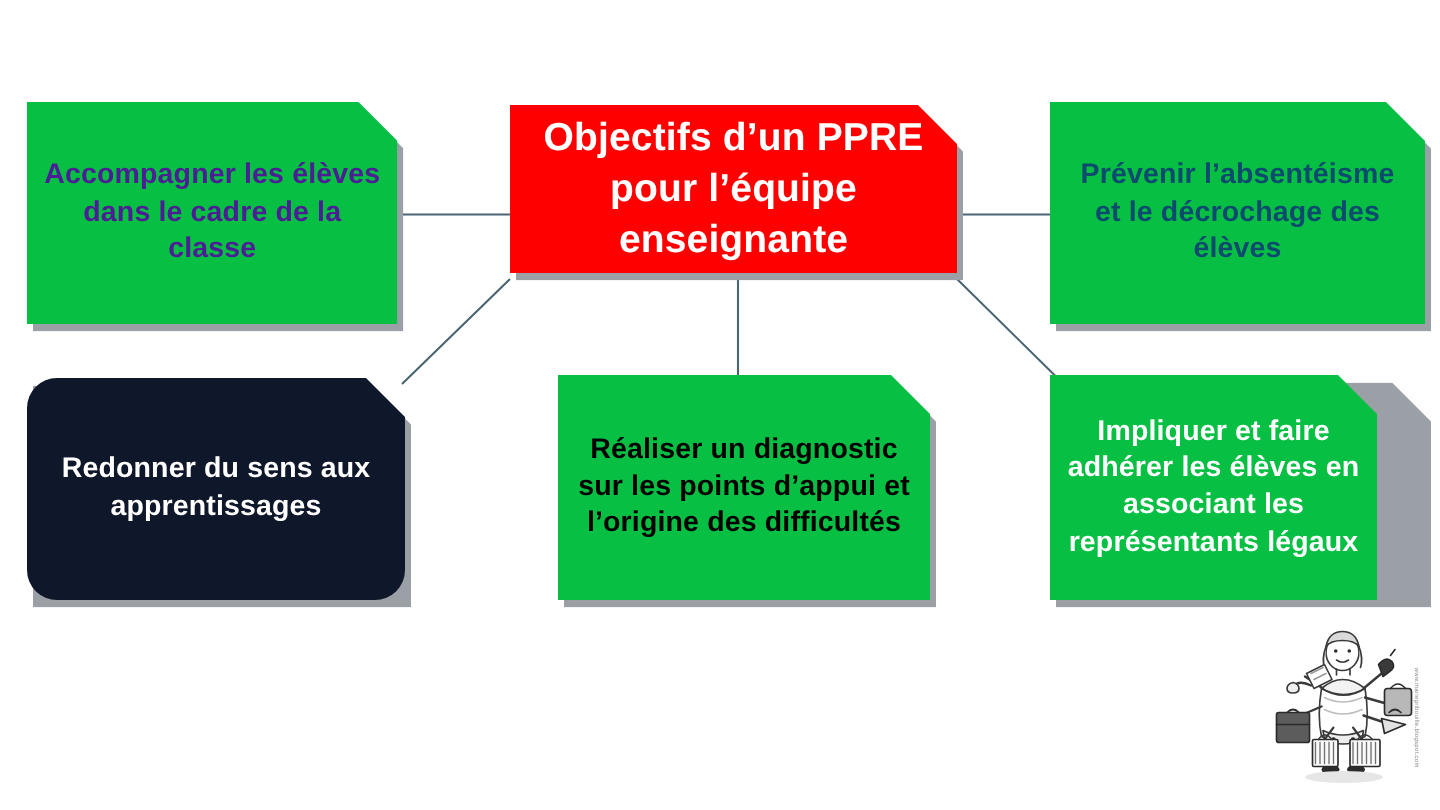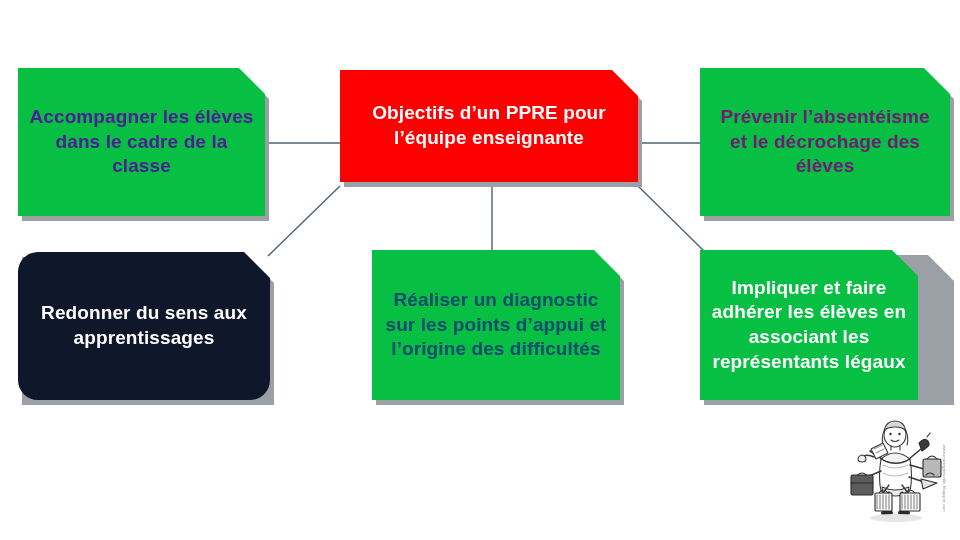--- a/index.html
+++ b/index.html
@@ -93,34 +93,34 @@
       <line x1="638" y1="186" x2="706" y2="253" stroke="#4a6572" stroke-width="1.4"></line>
     </svg>
 
   <div class="shadow" style="left: 344px; top: 75px; width: 298px; height: 112px; background: rgb(154, 160, 166);"></div>
   <div class="shadow" style="left: 22px; top: 73px; width: 247px; height: 148px; background: rgb(154, 160, 166);"></div>
   <div class="shadow" style="left: 704px; top: 73px; width: 250px; height: 148px; background: rgb(154, 160, 166);"></div>
   <div class="shadow" style="left: 22px; top: 257px; width: 252px; height: 148px; background: rgb(154, 160, 166);"></div>
   <div class="shadow" style="left: 376px; top: 255px; width: 248px; height: 150px; background: rgb(154, 160, 166);"></div>
   <div class="shadow" style="left: 704px; top: 255px; width: 250px; height: 150px; background: rgb(154, 160, 166);"></div>
 
-  <div class="node node-red" id="center-node" style="left: 340px; top: 70px; width: 298px; height: 112px; background: rgb(255, 0, 0); color: rgb(255, 255, 255); font-size: 19px;">
+  <div class="node node-red" id="center-node" style="left: 340px; top: 70px; width: 298px; height: 112px; background: rgb(255, 0, 0); color: rgb(255, 255, 255); font-size: 26px;">
     <span class="label">Objectifs d’un PPRE pour l’équipe enseignante</span>
   </div>
 
   <div class="node node-green" style="left: 18px; top: 68px; width: 247px; height: 148px; background: rgb(6, 191, 67); color: #4c1d95; font-size: 19px;">
     <span class="label">Accompagner les élèves dans le cadre de la classe</span>
   </div>
-  <div class="node node-green" style="left: 700px; top: 68px; width: 250px; height: 148px; background: rgb(6, 191, 67); color: #701a75; font-size: 19px;">
+  <div class="node node-green" style="left: 700px; top: 68px; width: 250px; height: 148px; background: rgb(6, 191, 67); color: #0c4a6e; font-size: 19px;">
     <span class="label">Prévenir l’absentéisme et le décrochage des élèves</span>
   </div>
   <div class="node node-green" style="left: 18px; top: 252px; width: 252px; height: 148px; background: #0f172a; color: rgb(255, 255, 255); font-size: 19px; border-radius: 20px;">
     <span class="label">Redonner du sens aux apprentissages</span>
   </div>
-  <div class="node node-green" style="left: 372px; top: 250px; width: 248px; height: 150px; background: rgb(6, 191, 67); color: #0c4a6e; font-size: 19px;">
+  <div class="node node-green" style="left: 372px; top: 250px; width: 248px; height: 150px; background: rgb(6, 191, 67); color: #000000; font-size: 19px;">
     <span class="label">Réaliser un diagnostic sur les points d’appui et l’origine des difficultés</span>
   </div>
   <div class="node node-green" style="left: 700px; top: 250px; width: 218px; height: 150px; background: rgb(6, 191, 67); color: rgb(255, 255, 255); font-size: 19px;">
     <span class="label">Impliquer et faire adhérer les élèves en associant les représentants légaux</span>
   </div>
 
   <svg id="cartoon" viewBox="0 0 105 112" width="105" height="112" style="left: 843px; top: 413px;">
     <g fill="none" stroke="#3a3a3a" stroke-width="1.1" stroke-linecap="round" stroke-linejoin="round">
 
       <ellipse cx="52" cy="22" rx="11" ry="12" fill="#ffffff"></ellipse>

